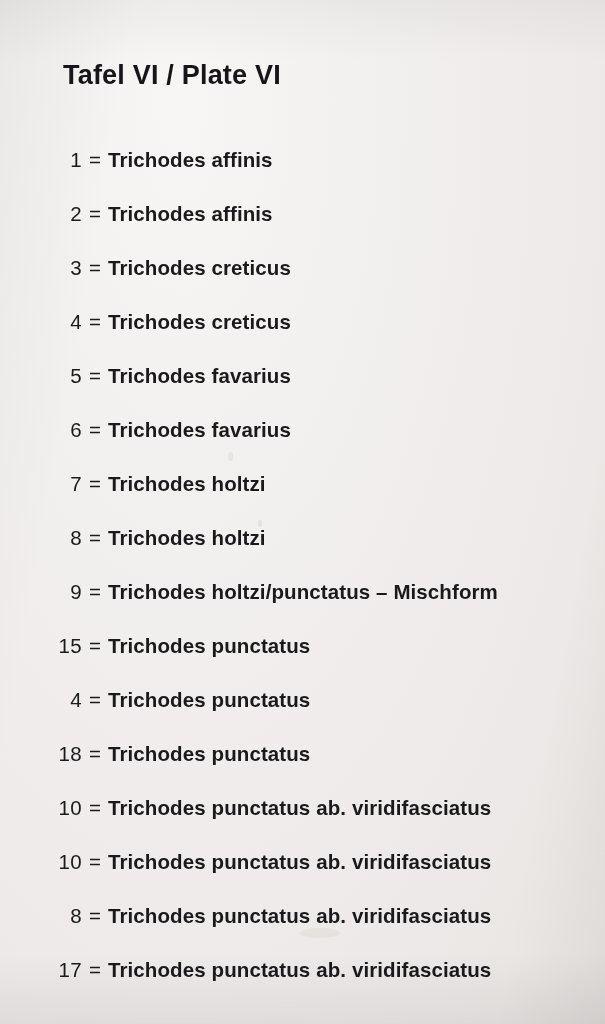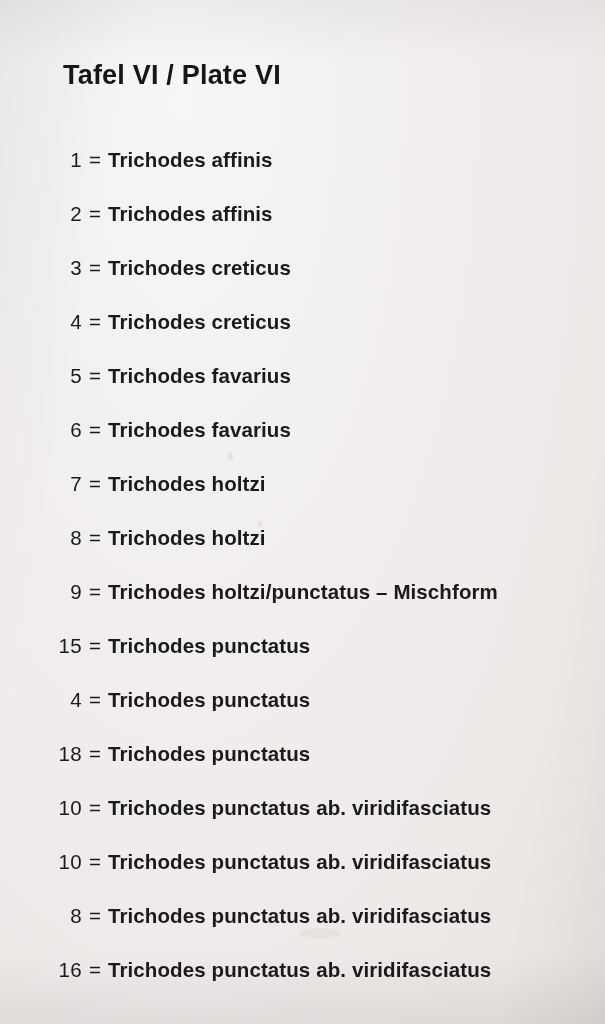--- a/index.html
+++ b/index.html
@@ -162,18 +162,18 @@
       <span class="num">10</span>
       <span class="eq">=</span>
       <span class="name">Trichodes punctatus ab. viridifasciatus</span>
     </div>
     <div class="row">
       <span class="num">8</span>
       <span class="eq">=</span>
       <span class="name">Trichodes punctatus ab. viridifasciatus</span>
     </div>
     <div class="row">
-      <span class="num">16</span>
+      <span class="num">17</span>
       <span class="eq">=</span>
       <span class="name">Trichodes punctatus ab. viridifasciatus</span>
     </div>
   </div>
 </div>
 
 </body></html>

